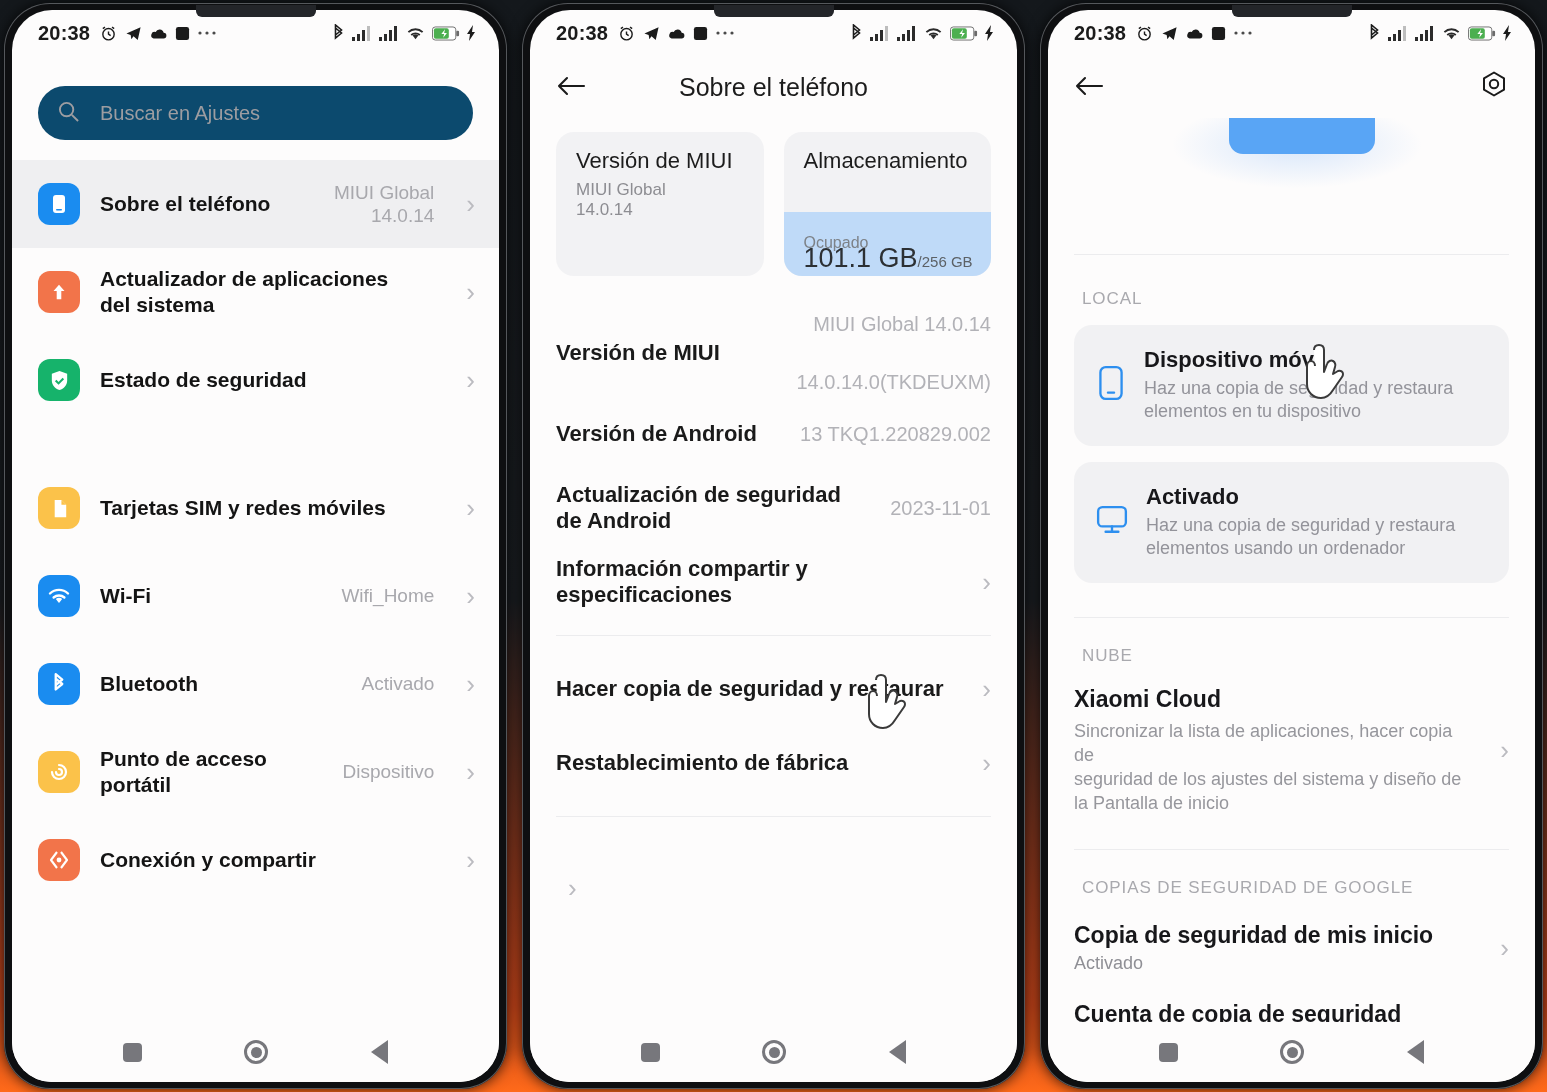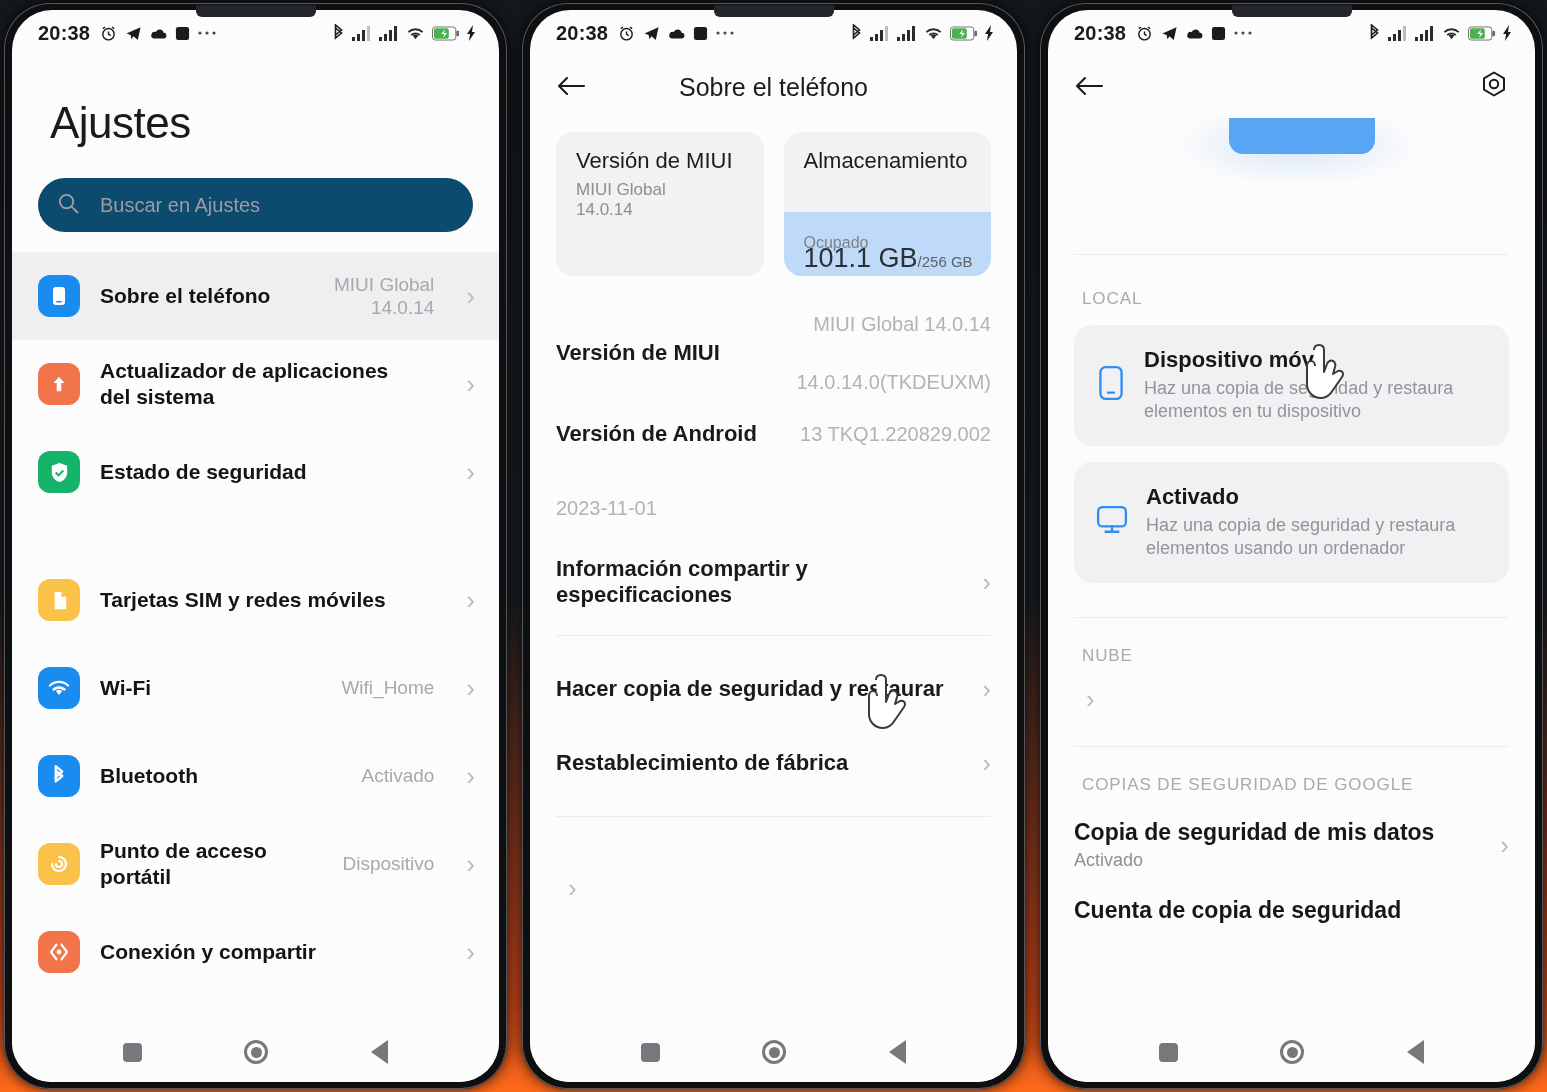--- a/index.html
+++ b/index.html
@@ -372,21 +372,20 @@
         </span>
         <span class="sb-ico">
           <svg width="10" height="16" viewBox="0 0 10 16">
               <path d="M6 0L0 9h3l-1 7 6-9H5z" fill="#1b1b1b"></path>
             </svg>
         </span>
       </div>
     </div>
 
     <div class="body">
-      <div class="page-title">Ajustes</div>
 
       <div class="searchbox">
         <span>
           <svg width="21" height="21" viewBox="0 0 22 22">
               <circle cx="9" cy="9" r="7" fill="none" stroke="#9d9da1" stroke-width="2"></circle>
               <path d="M14.5 14.5L21 21" stroke="#9d9da1" stroke-width="2"></path>
             </svg>
         </span>
         <span class="search-ph">Buscar en Ajustes</span>
       </div>
@@ -623,20 +622,22 @@
           <span class="irow-label" style="white-space:pre-line">Versión de MIUI</span>
           <span class="irow-value">MIUI Global 14.0.14
 
 14.0.14.0(TKDEUXM)</span>
         </div>
         <div class="irow">
           <span class="irow-label" style="white-space:pre-line">Versión de Android</span>
           <span class="irow-value">13 TKQ1.220829.002</span>
         </div>
         <div class="irow">
+          <span class="irow-label" style="white-space:pre-line">Actualización de seguridad
+de Android</span>
           <span class="irow-value">2023-11-01</span>
         </div>
         <div class="irow">
           <span class="irow-label" style="white-space:pre-line">Información compartir y
 especificaciones</span>
           <span class="chev">›</span>
         </div>
       </div>
 
       <div class="divider"></div>
@@ -816,30 +817,36 @@
           <span class="bigcard-desc" style="display:block; white-space:pre-line">Haz una copia de seguridad y restaura
 elementos usando un ordenador</span>
         </span>
       </div>
 
       <div class="divider" style="margin:34px 26px 28px 26px"></div>
 
       <div class="sec-label">NUBE</div>
 
       <div class="cloudrow" style="margin-top:20px">
+        <span class="cloudrow-body">
+          <span class="cloudrow-title" style="display:block">Xiaomi Cloud</span>
+          <span class="cloudrow-desc" style="display:block; white-space:pre-line">Sincronizar la lista de aplicaciones, hacer copia de
+seguridad de los ajustes del sistema y diseño de
+la Pantalla de inicio</span>
+        </span>
         <span class="chev">›</span>
       </div>
 
       <div class="divider" style="margin:34px 26px 28px 26px"></div>
 
       <div class="sec-label">COPIAS DE SEGURIDAD DE GOOGLE</div>
 
       <div class="cloudrow" style="margin-top:24px">
         <span class="cloudrow-body">
-          <span class="cloudrow-title" style="display:block">Copia de seguridad de mis datos</span>
+          <span class="cloudrow-title" style="display:block">Copia de seguridad de mis inicio</span>
           <span class="cloudrow-sub" style="display:block">Activado</span>
         </span>
         <span class="chev">›</span>
       </div>
 
       <div class="cloudrow clipped" style="margin-top:28px; height:24px">
         <span class="cloudrow-body">
           <span class="cloudrow-title" style="display:block">Cuenta de copia de seguridad</span>
         </span>
       </div>

